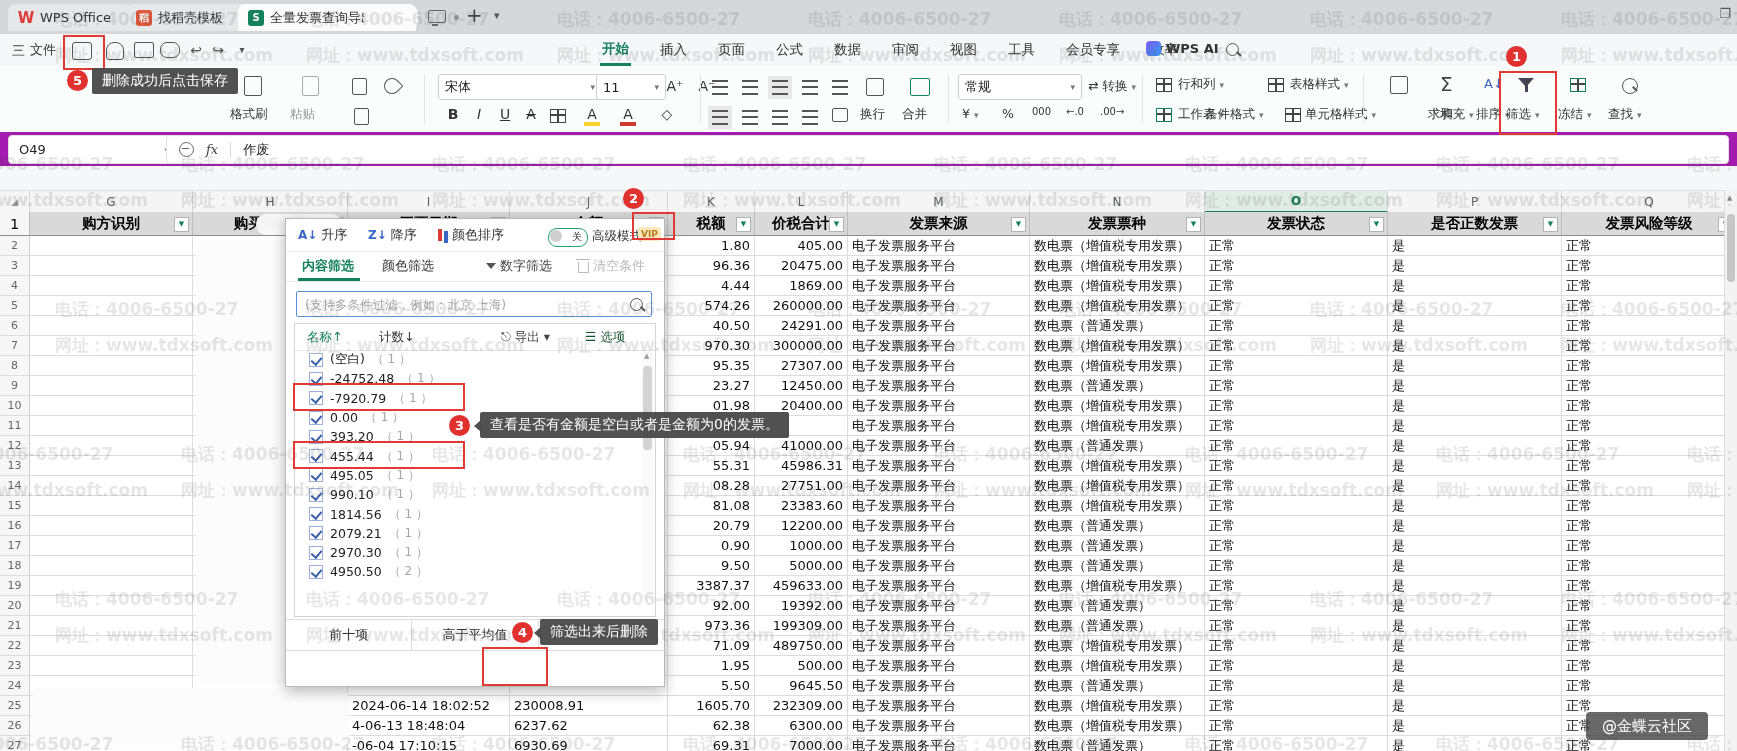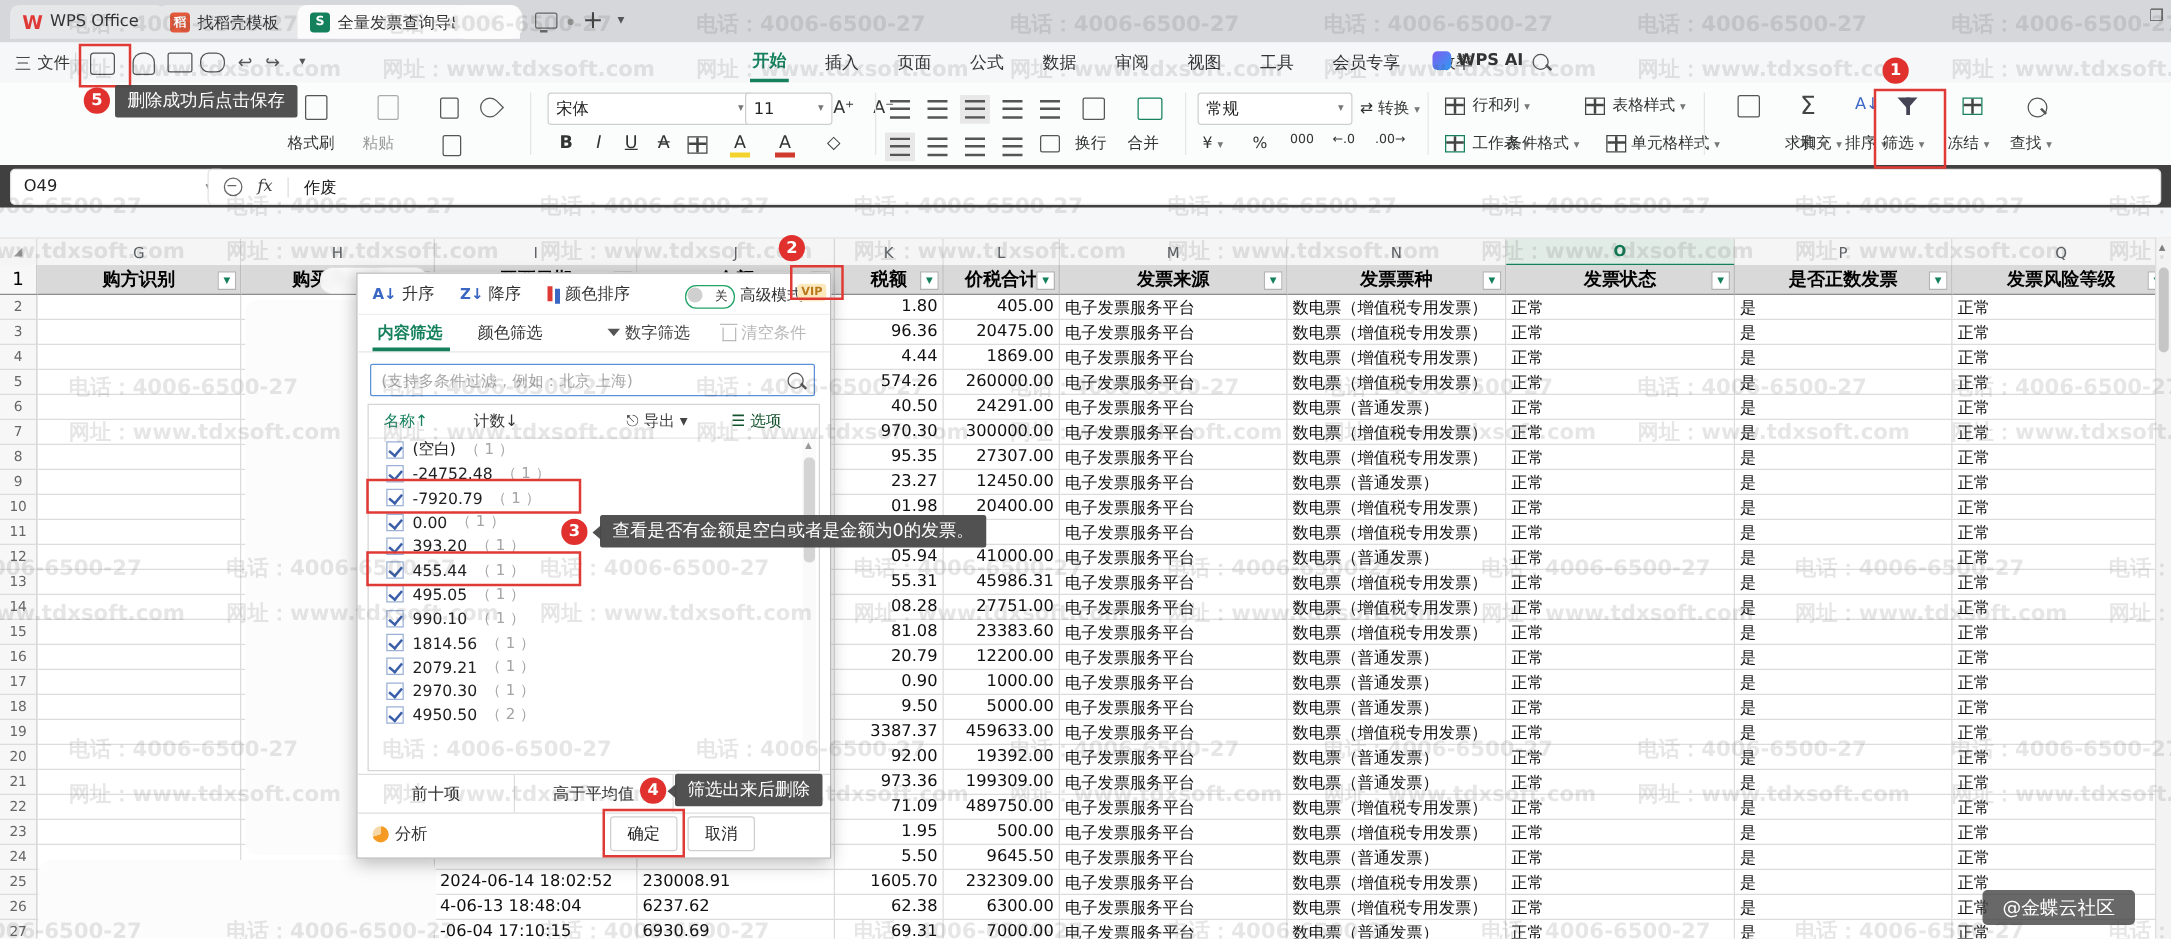--- a/index.html
+++ b/index.html
@@ -51,21 +51,21 @@
   .lines3:after{content:"";position:absolute;left:0;top:3.5px;width:100%;height:2px;background:#555;}
   .lines3.sel{outline:4px solid #e8e8e8;background:#e8e8e8;}
   .gridico{position:absolute;width:14px;height:12px;border:1.5px solid #444;}
   .gridico:after{content:"";position:absolute;left:0;top:4px;width:100%;height:1.5px;background:#444;}
   .gridico:before{content:"";position:absolute;left:6px;top:0;height:100%;width:1.5px;background:#444;}
   .funnel{position:absolute;width:0;height:0;border-left:8px solid transparent;border-right:8px solid transparent;border-top:9px solid #445;}
   .funnel:after{content:"";position:absolute;left:-1.5px;top:-9px;width:3px;height:14px;background:#445;}
   .charbtn{position:absolute;font-size:14px;color:#333;width:22px;text-align:center;}
   #redbox-filter,#redbox-save,#redbox-jarrow{position:absolute;border:2.5px solid #e03a36;z-index:9;}
   
-  #formularow{position:absolute;left:0;top:132px;width:100%;height:34px;background:#404040;z-index:2;}
+  #formularow{position:absolute;left:0;top:132px;width:100%;height:34px;background:#a21caf;z-index:2;}
   #namebox{position:absolute;left:8px;top:3px;width:150px;height:27px;background:#fff;border:1px solid #e2e2e2;
            border-radius:4px;display:flex;align-items:center;justify-content:space-between;padding:0 10px;font-size:13px;}
   #fxbar{position:absolute;left:166px;top:3px;right:8px;height:27px;background:#fff;border:1px solid #e2e2e2;
          border-radius:4px;display:flex;align-items:center;gap:12px;padding:0 12px;font-size:13px;}
   .circminus{width:13px;height:13px;border:1.5px solid #666;border-radius:50%;position:relative;}
   .circminus:after{content:"";position:absolute;left:2px;top:4.6px;width:7px;height:1.5px;background:#666;}
   #fxbar .fx{font-style:italic;font-family:"DejaVu Serif",serif;color:#444;}
   #fxbar .fdiv{width:1px;height:16px;background:#ddd;}
   
   #letters{position:absolute;left:0;top:190px;height:22px;width:1737px;display:flex;z-index:1;background:#f5f5f5;border-top:1px solid #e0e0e0;}
@@ -832,28 +832,20 @@
       </div>
     <div id="dlg-scroll">
       <span class="sarr">▲</span>
       <span class="thumb"></span>
     </div>
   </div>
   <div id="dlg-footer">
     <span class="fcell">前十项</span>
     <span class="fcell">高于平均值</span>
     <span class="fcell"></span>
-  </div>
-  <div id="dlg-bottom">
-    <span id="dlg-analyze">
-      <span class="pie"></span>
-      <span>分析</span>
-    </span>
-    <span class="dbtn" id="btn-ok">确定</span>
-    <span class="dbtn" id="btn-cancel">取消</span>
   </div>
 </div>
 
 <div id="watermarks">
     <div class="wm" style="left: 55px; top: 8px;">电话：4006-6500-27</div>
     <div class="wm" style="left: 55px; top: 44px;">网址：www.tdxsoft.com</div>
     <div class="wm" style="left: 306px; top: 8px;">电话：4006-6500-27</div>
     <div class="wm" style="left: 306px; top: 44px;">网址：www.tdxsoft.com</div>
     <div class="wm" style="left: 557px; top: 8px;">电话：4006-6500-27</div>
     <div class="wm" style="left: 557px; top: 44px;">网址：www.tdxsoft.com</div>

